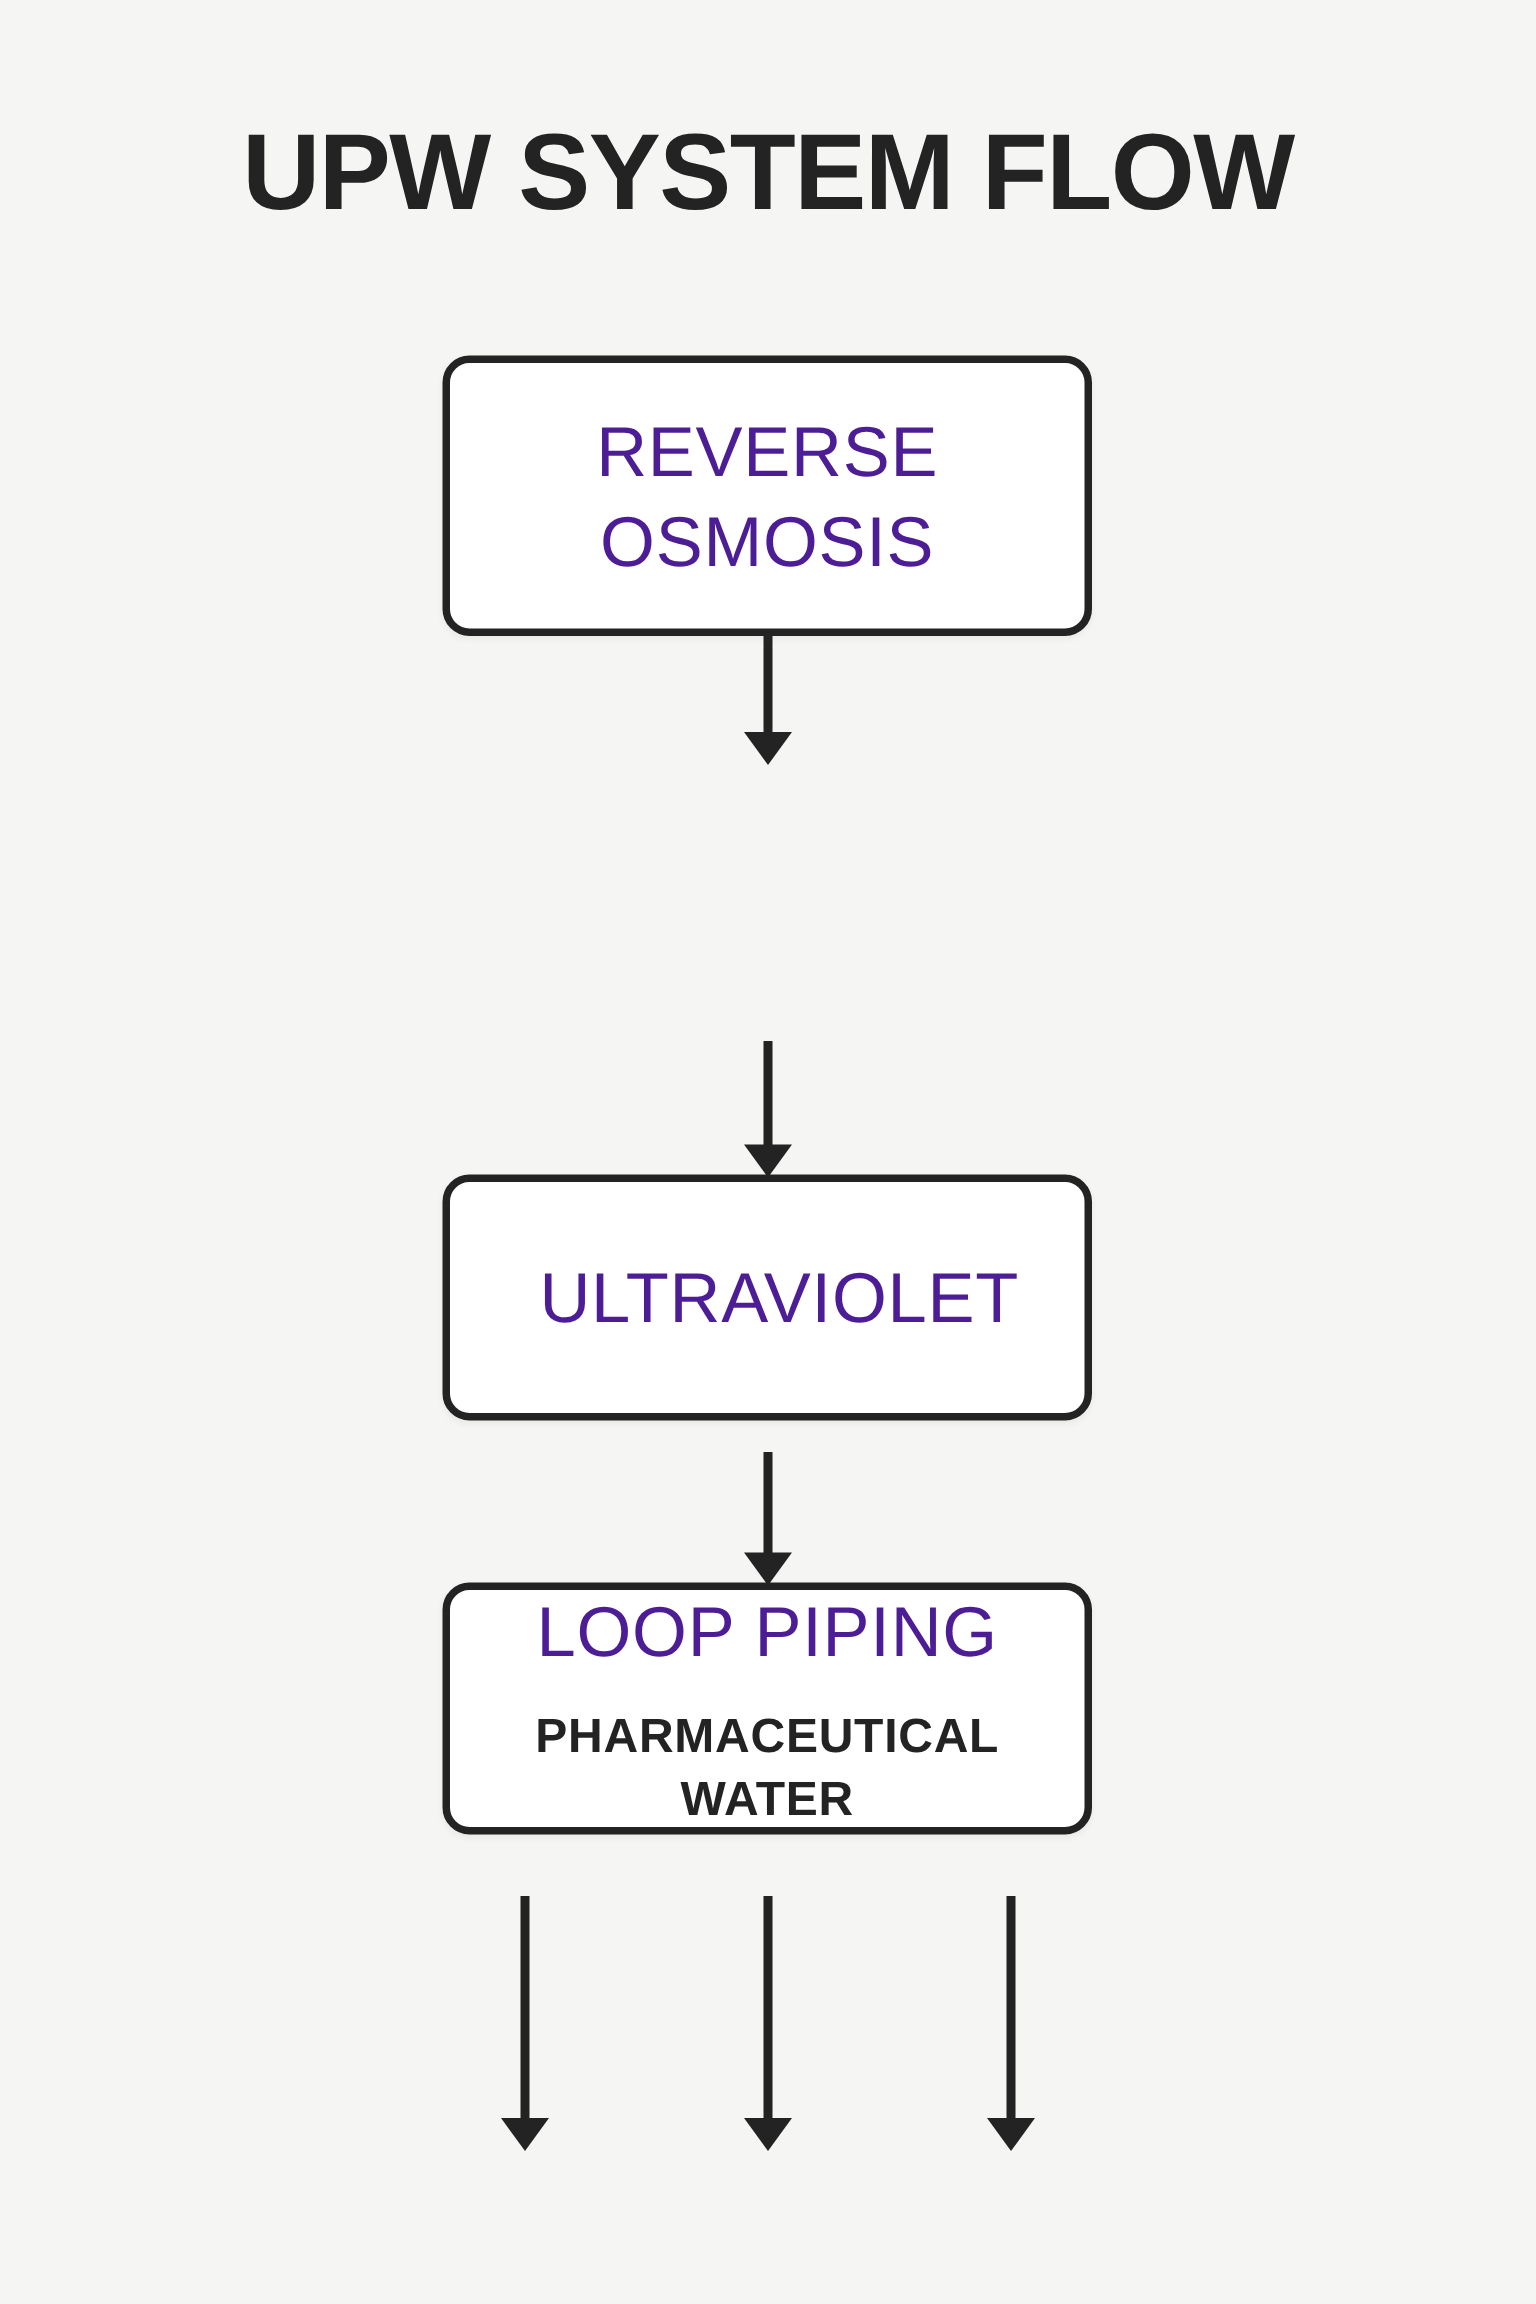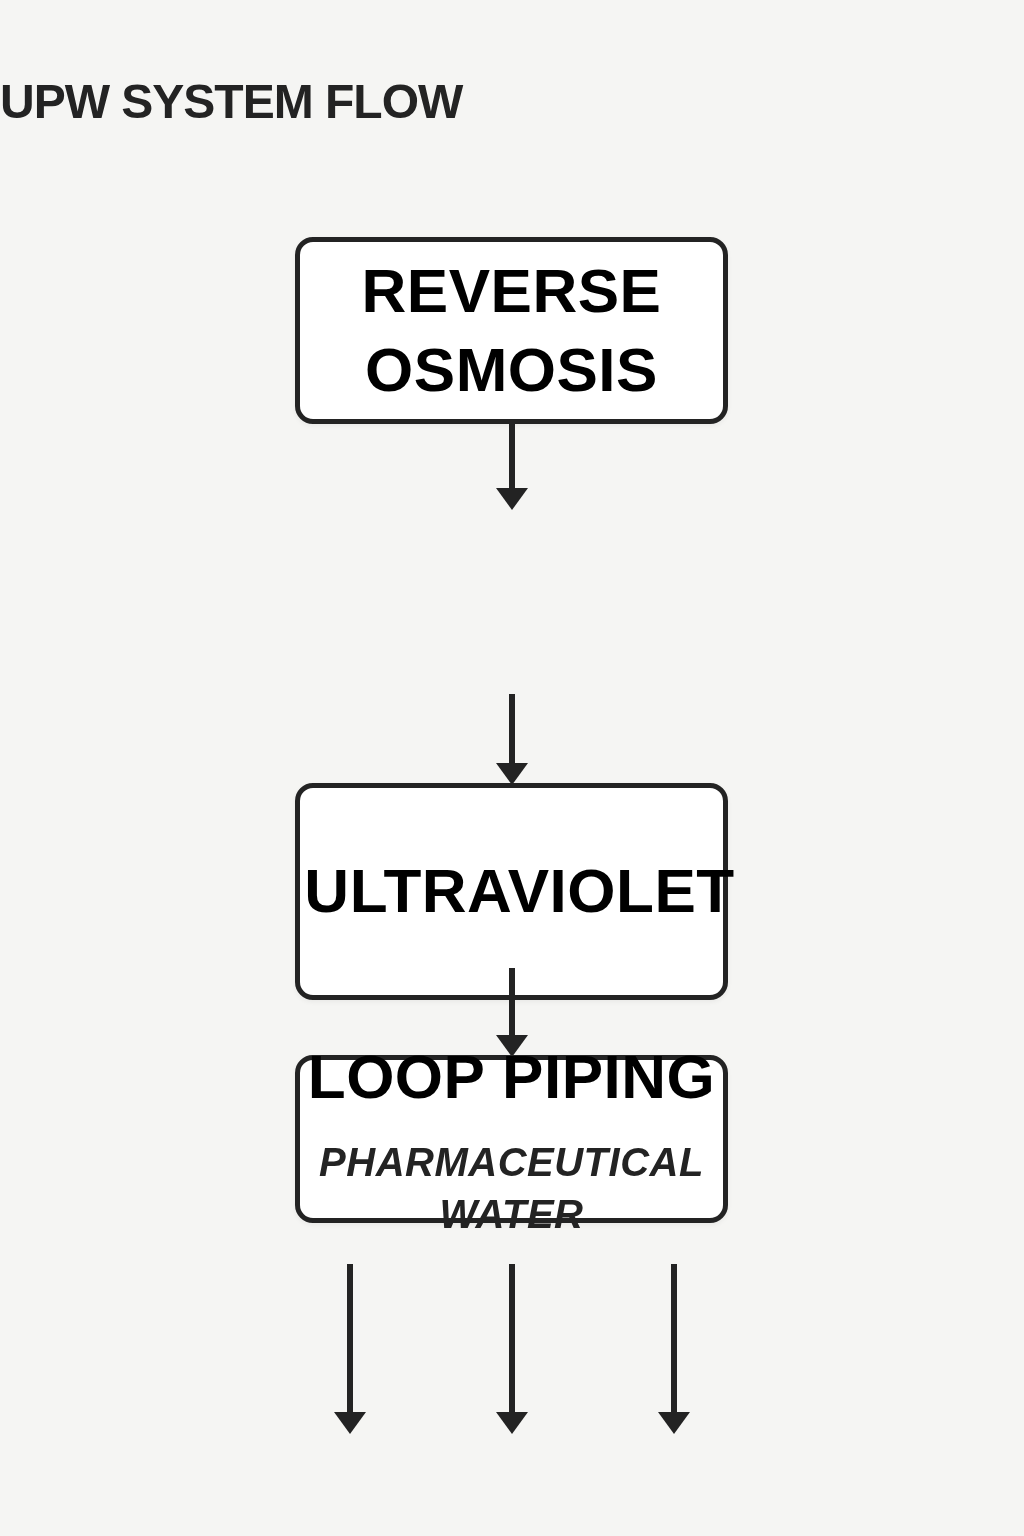--- a/index.html
+++ b/index.html
@@ -15,21 +15,22 @@
     width: 1024px;
     height: 1536px;
     background: #f5f5f3;
     overflow: hidden;
   }
   .page-title {
     position: absolute;
     top: 76px;
     left: 0;
     width: 1024px;
-    font-size: 48px;
+    text-align: center;
+    font-size: 72px;
     line-height: 1.1;
     font-weight: bold;
     letter-spacing: -1px;
     color: #232323;
     margin: 0;
   }
   .node {
     position: absolute;
     left: 295px;
     width: 433px;
@@ -38,40 +39,39 @@
     border: 5px solid #232323;
     border-radius: 18px;
     display: flex;
     flex-direction: column;
     align-items: center;
     justify-content: center;
     text-align: center;
     box-shadow: 0 2px 5px rgba(0,0,0,0.05);
   }
   .node-label {
-    font-size: 62px;
+    font-size: 47px;
     line-height: 1.26;
-    font-weight: bold;
-    color: #000000;
+    font-weight: normal;
+    color: #4c1d95;
     letter-spacing: 0.5px;
     white-space: pre-line;
   }
   .node-sublabel {
     margin-top: 20px;
-    font-size: 40px;
+    font-size: 32px;
     line-height: 1.3;
     font-weight: bold;
     color: #232323;
     letter-spacing: 0.5px;
     white-space: pre-line;
-    font-style: italic;
   }
   .node-reverse-osmosis   { top: 237px;  height: 187px; }
   .node-electro-deionization { top: 508px; height: 187px; }
-  .node-ultraviolet       { top: 783px;  height: 217px; padding-left: 16px; }
+  .node-ultraviolet       { top: 783px;  height: 164px; padding-left: 16px; }
   .node-loop-piping       { top: 1055px; height: 168px; }
 
   .arrow {
     position: absolute;
     width: 32px;
   }
   .arrow-line {
     position: absolute;
     top: 0;
     bottom: 18px;

